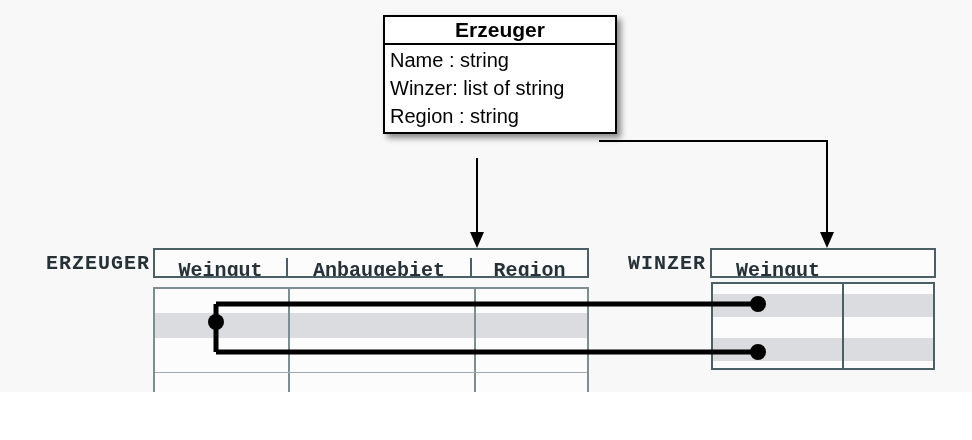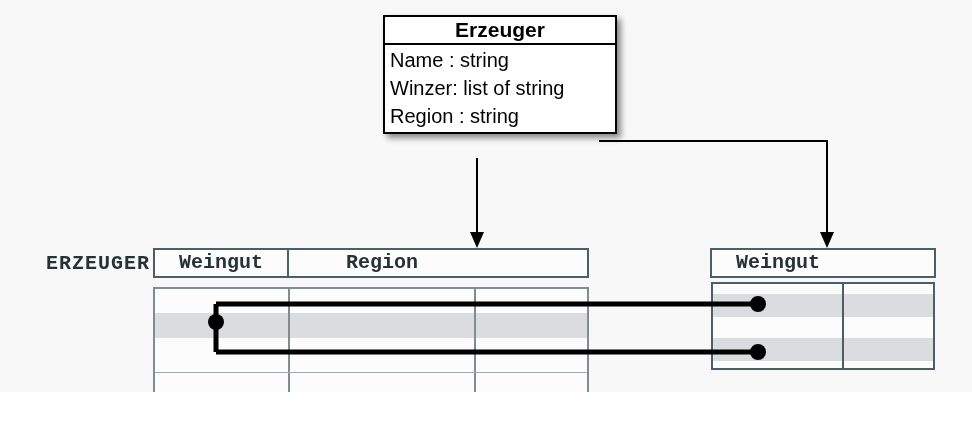--- a/index.html
+++ b/index.html
@@ -61,20 +61,21 @@
   .hcell{
     font-family:"Liberation Mono","DejaVu Sans Mono",monospace;
     font-weight:bold;
     font-size:20px;
     line-height:26px;
     color:#263238;
     text-align:center;
     border-right:2px solid #4a5f66;
     box-sizing:border-box;
     overflow:hidden;
+    margin-top:8px;
   }
   .hcell:last-child{border-right:none;}
   #hdr-erzeuger .hcell:nth-child(1){width:134px;}
   #hdr-erzeuger .hcell:nth-child(2){width:186px;}
   #hdr-erzeuger .hcell:nth-child(3){width:116px;}
   #hdr-winzer .hcell:nth-child(1){width:132px;}
   #hdr-winzer .hcell:nth-child(2){width:94px;}
 
   
   .tbl-body{
@@ -116,30 +117,32 @@
       <div class="class-attr">Name : string</div>
       <div class="class-attr">Winzer: list of string</div>
       <div class="class-attr">Region : string</div>
     </div>
   </div>
 
   <div class="tbl-label" id="lbl-erzeuger">ERZEUGER</div>
 
   <div class="tbl-header" id="hdr-erzeuger">
     <div class="hcell">Weingut</div>
+    <div class="hcell">Anbaugebiet</div>
     <div class="hcell">Region</div>
   </div>
 
   <div class="tbl-body" id="body-erzeuger">
     <div class="stripe" style="top:24px;height:25px;"></div>
     <div class="vline" style="left:133px;"></div>
     <div class="vline" style="left:319px;"></div>
     <div class="hline" style="top:83px;"></div>
   </div>
 
+  <div class="tbl-label" id="lbl-winzer">WINZER</div>
 
   <div class="tbl-header" id="hdr-winzer">
     <div class="hcell">Weingut</div>
   </div>
 
   <div class="tbl-body" id="body-winzer">
     <div class="stripe" style="top:10px;height:23px;"></div>
     <div class="stripe" style="top:54px;height:23px;"></div>
     <div class="vline" style="left:129px;"></div>
   </div>

